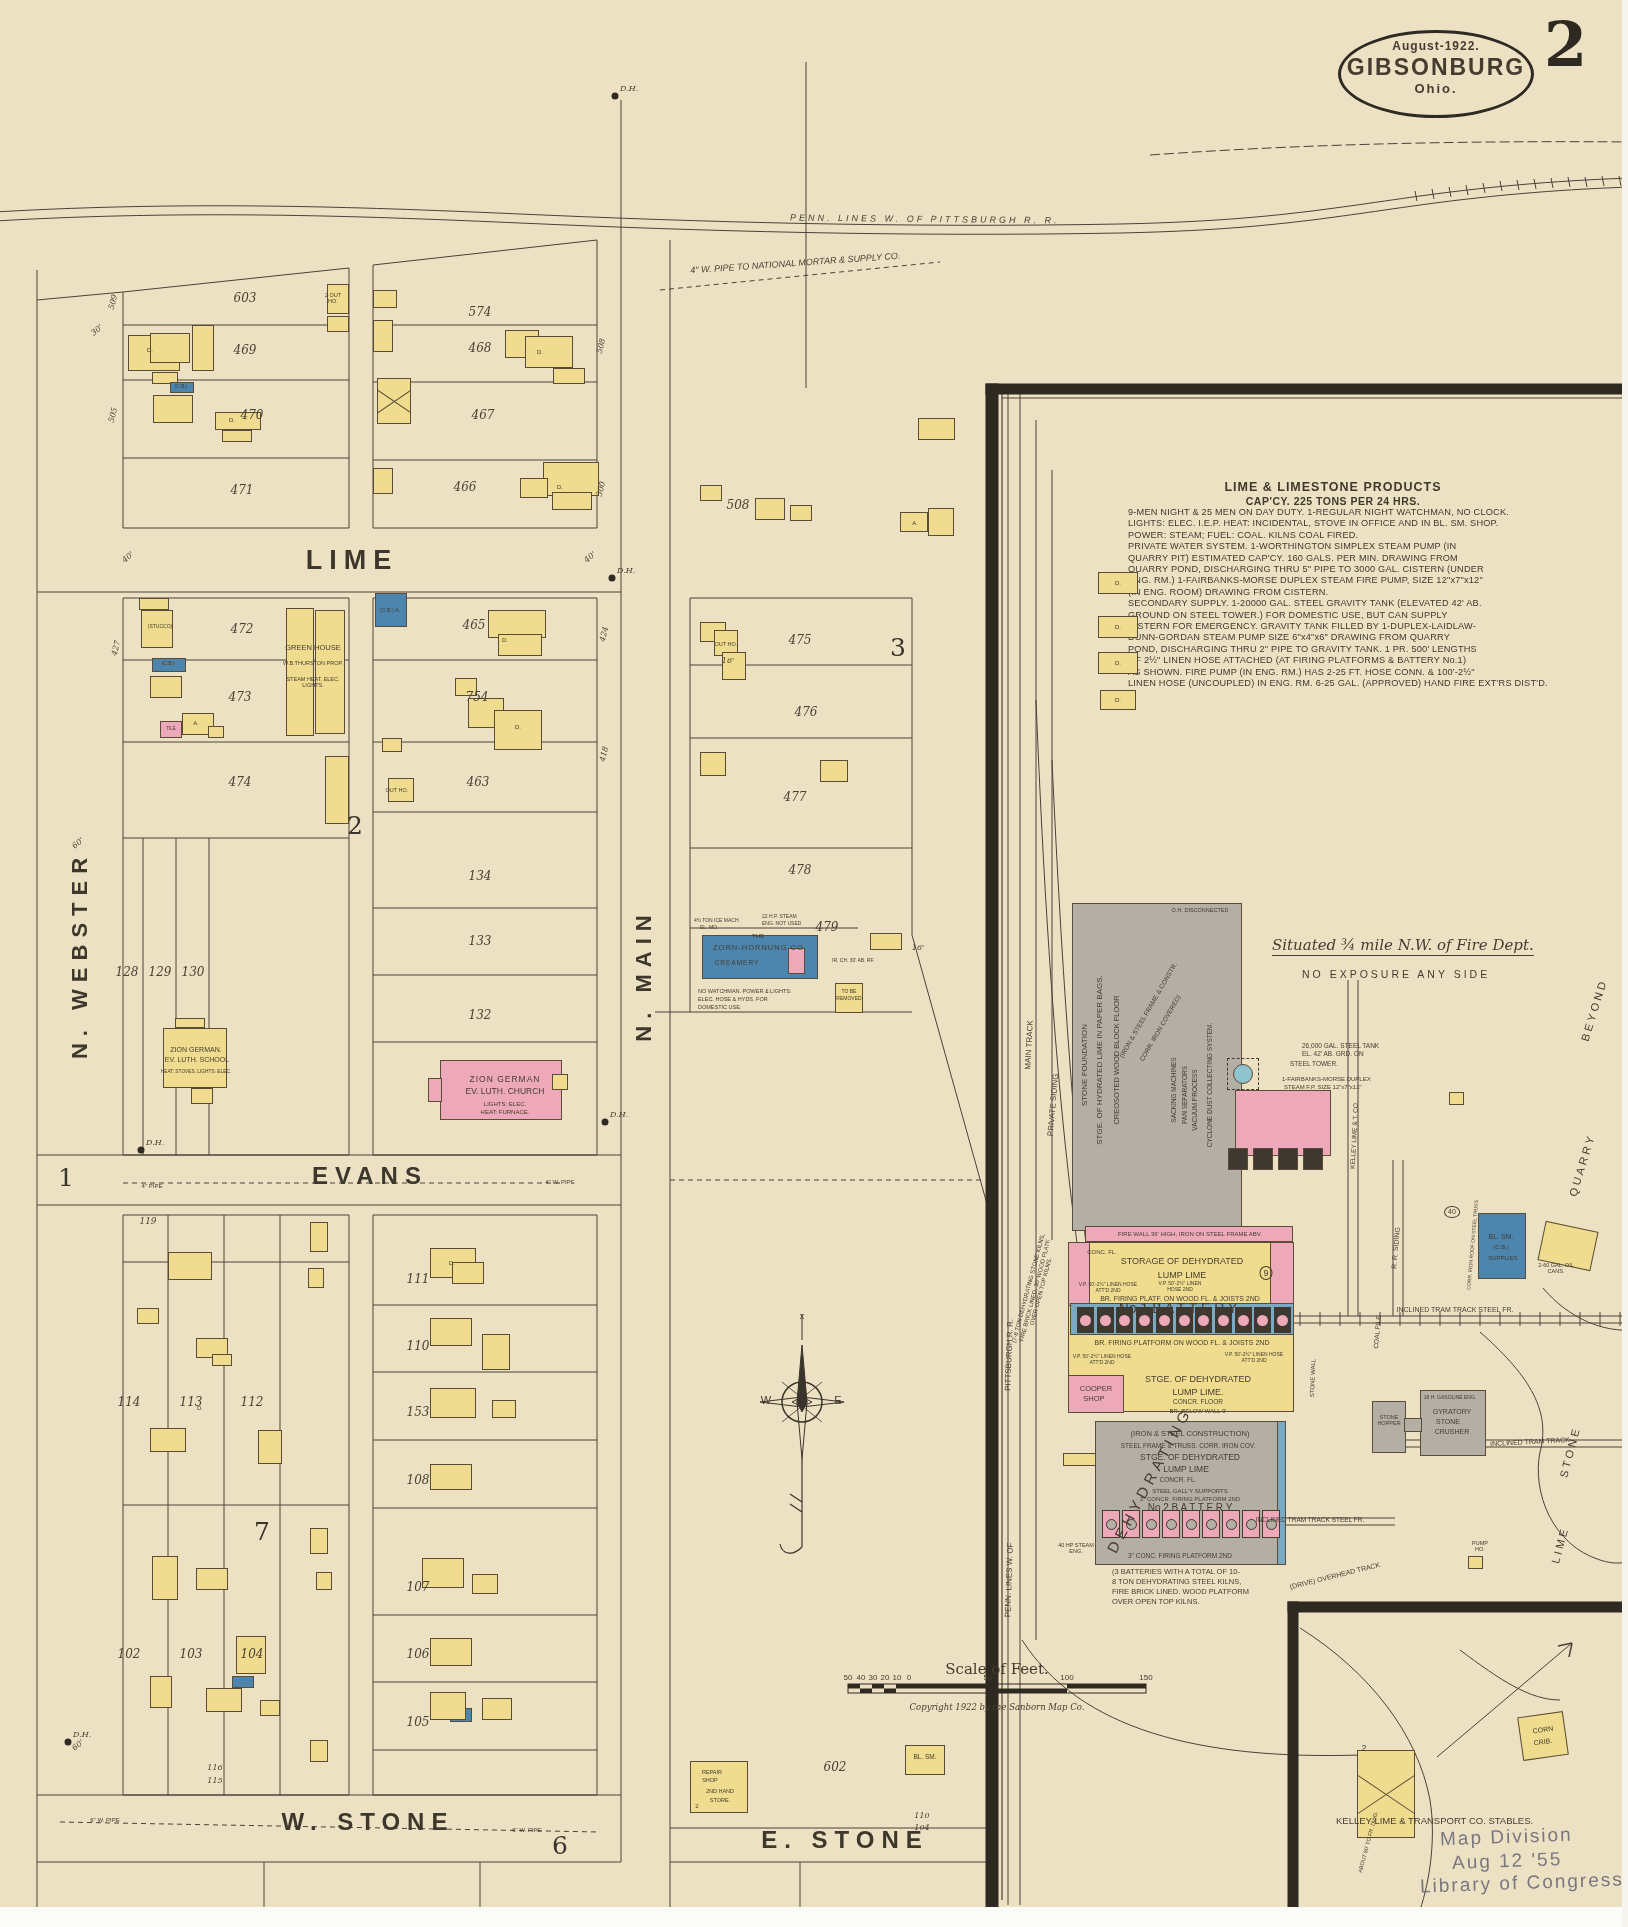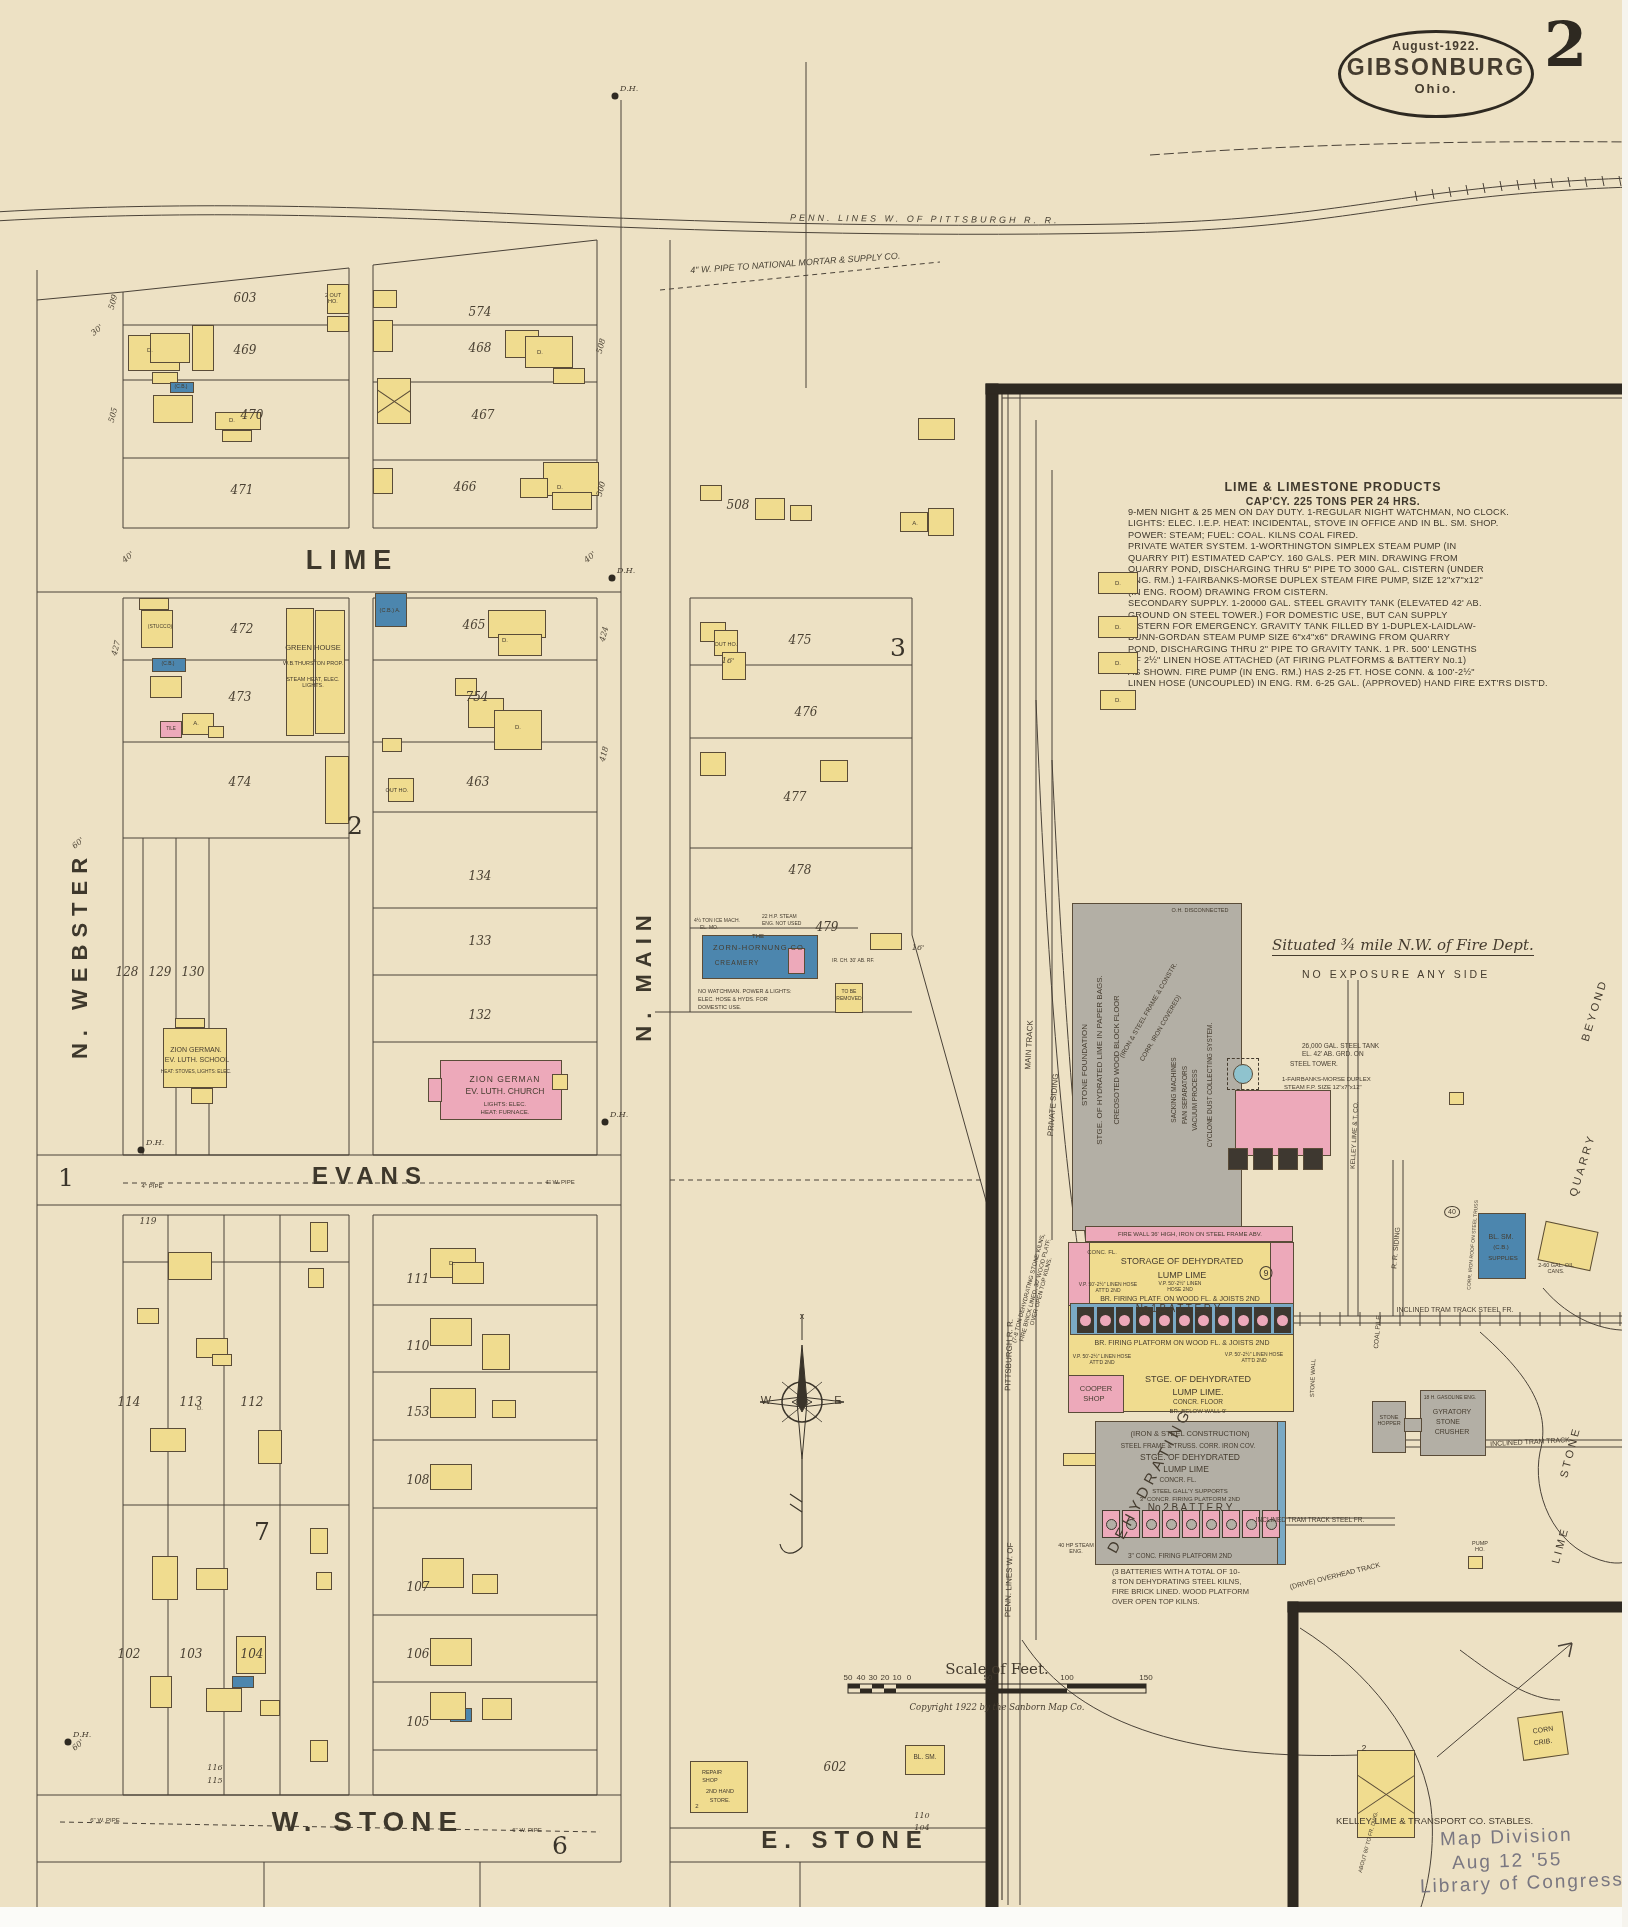--- a/index.html
+++ b/index.html
@@ -414,21 +414,21 @@
       <div class="lot" style="left: 252px; top: 1654px;">104</div>
       <div class="lot" style="left: 215px; top: 1767px; font-size: 8px;">116</div>
       <div class="lot" style="left: 215px; top: 1780px; font-size: 8px;">115</div>
       <div class="lot" style="left: 835px; top: 1767px;">602</div>
       <div class="lot" style="left: 922px; top: 1815px; font-size: 8px;">110</div>
       <div class="lot" style="left: 922px; top: 1827px; font-size: 8px;">104</div>
     </div>
   <div id="lbl-layer">
       <div class="lbl street" style="left: 352px; top: 560px; font-size: 27px; transform: translate(-50%, -50%);">LIME</div>
       <div class="lbl street" style="left: 370px; top: 1176px; font-size: 24px; transform: translate(-50%, -50%);">EVANS</div>
-      <div class="lbl street" style="left: 368px; top: 1822px; font-size: 28px; transform: translate(-50%, -50%);">W. STONE</div>
+      <div class="lbl street" style="left: 368px; top: 1822px; font-size: 24px; transform: translate(-50%, -50%);">W. STONE</div>
       <div class="lbl street" style="left: 845px; top: 1840px; font-size: 24px; transform: translate(-50%, -50%);">E. STONE</div>
       <div class="lbl street" style="left: 80px; top: 955px; font-size: 22px; transform: translate(-50%, -50%) rotate(-90deg);">N. WEBSTER</div>
       <div class="lbl street" style="left: 644px; top: 975px; font-size: 22px; transform: translate(-50%, -50%) rotate(-90deg);">N. MAIN</div>
       <div class="lbl blocknum" style="left: 66px; top: 1178px; font-size: 25px; transform: translate(-50%, -50%);">1</div>
       <div class="lbl blocknum" style="left: 355px; top: 826px; font-size: 25px; transform: translate(-50%, -50%);">2</div>
       <div class="lbl blocknum" style="left: 898px; top: 648px; font-size: 25px; transform: translate(-50%, -50%);">3</div>
       <div class="lbl blocknum" style="left: 560px; top: 1846px; font-size: 25px; transform: translate(-50%, -50%);">6</div>
       <div class="lbl blocknum" style="left: 262px; top: 1532px; font-size: 25px; transform: translate(-50%, -50%);">7</div>
       <div class="lbl" style="left: 333px; top: 298px; font-size: 5.5px; width: 26px; white-space: normal; text-align: center; transform: translate(-50%, -50%);">2 OUT HO.</div>
       <div class="lbl" style="left: 397px; top: 790px; font-size: 5.5px; width: 24px; white-space: normal; text-align: center; transform: translate(-50%, -50%);">OUT HO.</div>
@@ -506,21 +506,21 @@
       <div class="lbl" style="left: 1282px; top: 1076px; font-size: 6px;">1-FAIRBANKS-MORSE DUPLEX</div>
       <div class="lbl" style="left: 1284px; top: 1084px; font-size: 6px;">STEAM F.P. SIZE 12"x7"x12"</div>
       <div class="lbl" style="left: 1190px; top: 1234px; font-size: 6px; transform: translate(-50%, -50%);">FIRE WALL 36' HIGH, IRON ON STEEL FRAME ABV.</div>
       <div class="lbl" style="left: 1102px; top: 1252px; font-size: 6px; transform: translate(-50%, -50%);">CONC. FL.</div>
       <div class="lbl" style="left: 1182px; top: 1261px; font-size: 9px; transform: translate(-50%, -50%);">STORAGE  OF  DEHYDRATED</div>
       <div class="lbl" style="left: 1182px; top: 1275px; font-size: 9px; transform: translate(-50%, -50%);">LUMP   LIME</div>
       <div class="lbl" style="left: 1108px; top: 1288px; font-size: 5px; width: 62px; white-space: normal; text-align: center; transform: translate(-50%, -50%);">V.P. 50'-2½" LINEN HOSE ATT'D 2ND</div>
       <div class="lbl" style="left: 1180px; top: 1287px; font-size: 5px; width: 58px; white-space: normal; text-align: center; transform: translate(-50%, -50%);">V.P. 50'-2½" LINEN HOSE 2ND</div>
       <div class="lbl circ" style="left: 1266px; top: 1273px; font-size: 9px; transform: translate(-50%, -50%);">9</div>
       <div class="lbl" style="left: 1180px; top: 1299px; font-size: 7px; transform: translate(-50%, -50%);">BR. FIRING PLATF. ON WOOD FL. &amp; JOISTS 2ND</div>
-      <div class="lbl" style="left: 1178px; top: 1309px; font-size: 10px; transform: translate(-50%, -50%);">No 1   B A T T E R Y</div>
+      <div class="lbl" style="left: 1178px; top: 1309px; font-size: 14px; transform: translate(-50%, -50%);">No 1   B A T T E R Y</div>
       <div class="lbl" style="left: 1182px; top: 1343px; font-size: 7px; transform: translate(-50%, -50%);">BR. FIRING PLATFORM ON WOOD FL. &amp; JOISTS 2ND</div>
       <div class="lbl" style="left: 1102px; top: 1360px; font-size: 5px; width: 60px; white-space: normal; text-align: center; transform: translate(-50%, -50%);">V.P. 50'-2½" LINEN HOSE ATT'D 2ND</div>
       <div class="lbl" style="left: 1254px; top: 1358px; font-size: 5px; width: 60px; white-space: normal; text-align: center; transform: translate(-50%, -50%);">V.P. 50'-2½" LINEN HOSE ATT'D 2ND</div>
       <div class="lbl" style="left: 1198px; top: 1379px; font-size: 9px; transform: translate(-50%, -50%);">STGE.  OF  DEHYDRATED</div>
       <div class="lbl" style="left: 1198px; top: 1392px; font-size: 9px; transform: translate(-50%, -50%);">LUMP    LIME.</div>
       <div class="lbl" style="left: 1198px; top: 1402px; font-size: 6.5px; transform: translate(-50%, -50%);">CONCR. FLOOR</div>
       <div class="lbl" style="left: 1198px; top: 1411px; font-size: 6px; transform: translate(-50%, -50%);">BR. BELOW WALL 9'</div>
       <div class="lbl" style="left: 1096px; top: 1389px; font-size: 7.5px; transform: translate(-50%, -50%);">COOPER</div>
       <div class="lbl" style="left: 1094px; top: 1399px; font-size: 7.5px; transform: translate(-50%, -50%);">SHOP</div>
       <div class="lbl" style="left: 1313px; top: 1378px; font-size: 6px; transform: translate(-50%, -50%) rotate(-88deg);">STONE WALL</div>

